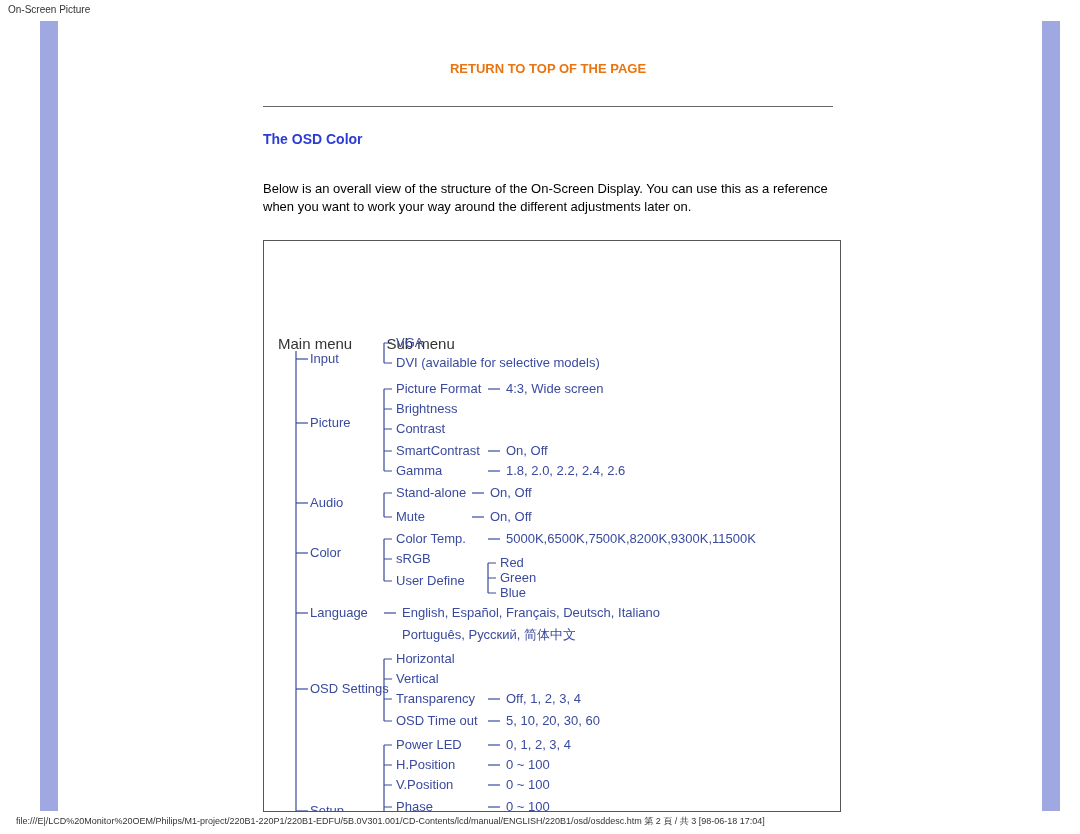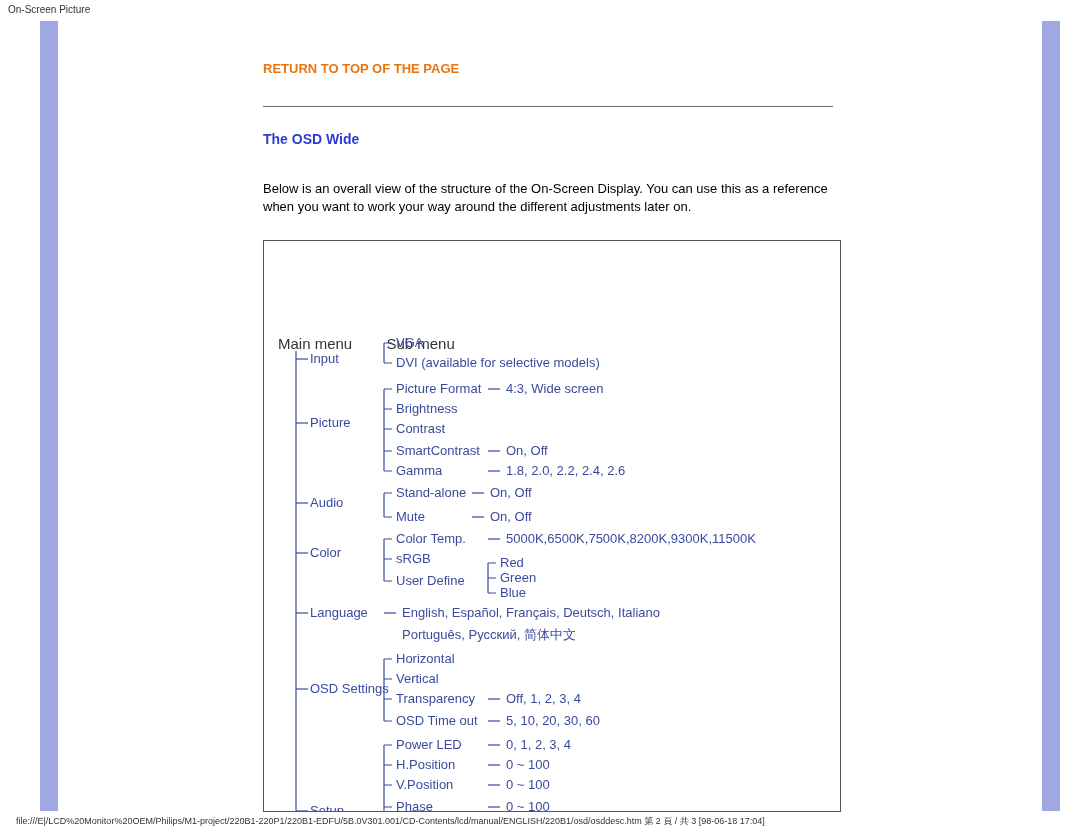--- a/index.html
+++ b/index.html
@@ -33,21 +33,21 @@
   }
   .content-area {
     flex: 1;
     padding: 0 0 0 205px;
     position: relative;
   }
   .return-link {
     color: #e87511;
     font-weight: bold;
     font-size: 13px;
-    text-align: left;
+    text-align: center;
     padding: 40px 0 20px 0;
     width: 570px;
     cursor: pointer;
   }
   .hr-line {
     border: none;
     border-top: 1px solid #666;
     width: 570px;
     margin: 10px 0 24px 0;
   }
@@ -107,21 +107,21 @@
 <body>
 
 <div class="header-text">On-Screen Picture</div>
 
 <div class="outer-frame">
   <div class="left-blue-bar"></div>
 
   <div class="content-area">
     <div class="return-link">RETURN TO TOP OF THE PAGE</div>
     <hr class="hr-line">
-    <div class="section-head">The OSD Wide</div>
+    <div class="section-head">The OSD Color</div>
     <div class="section-para">Below is an overall view of the structure of the On-Screen Display. You can use this as a reference when you want to work your way around the different adjustments later on.</div>
 
     <div class="diagram-box">
       <div class="menu-headers">
         <span>Main menu</span>
         <span>Sub menu</span>
       </div>
 
       <svg class="tree-svg" width="570" height="510">
 

